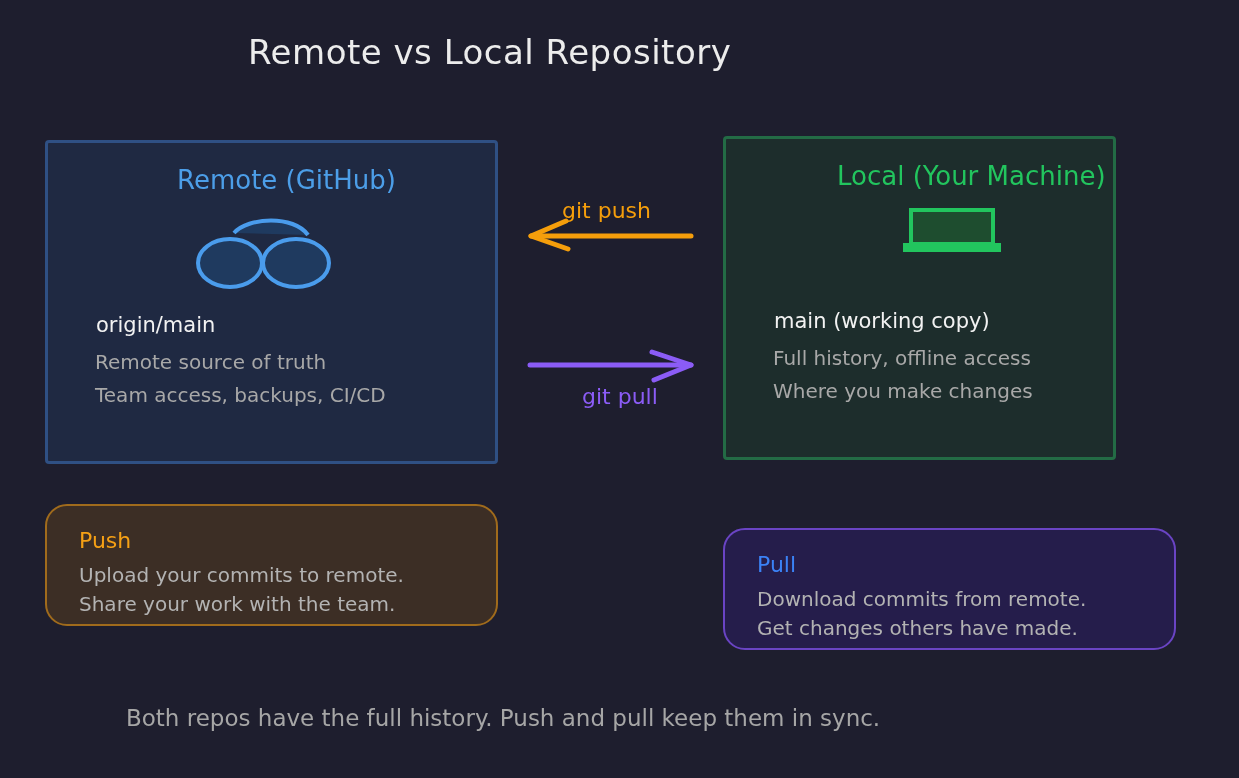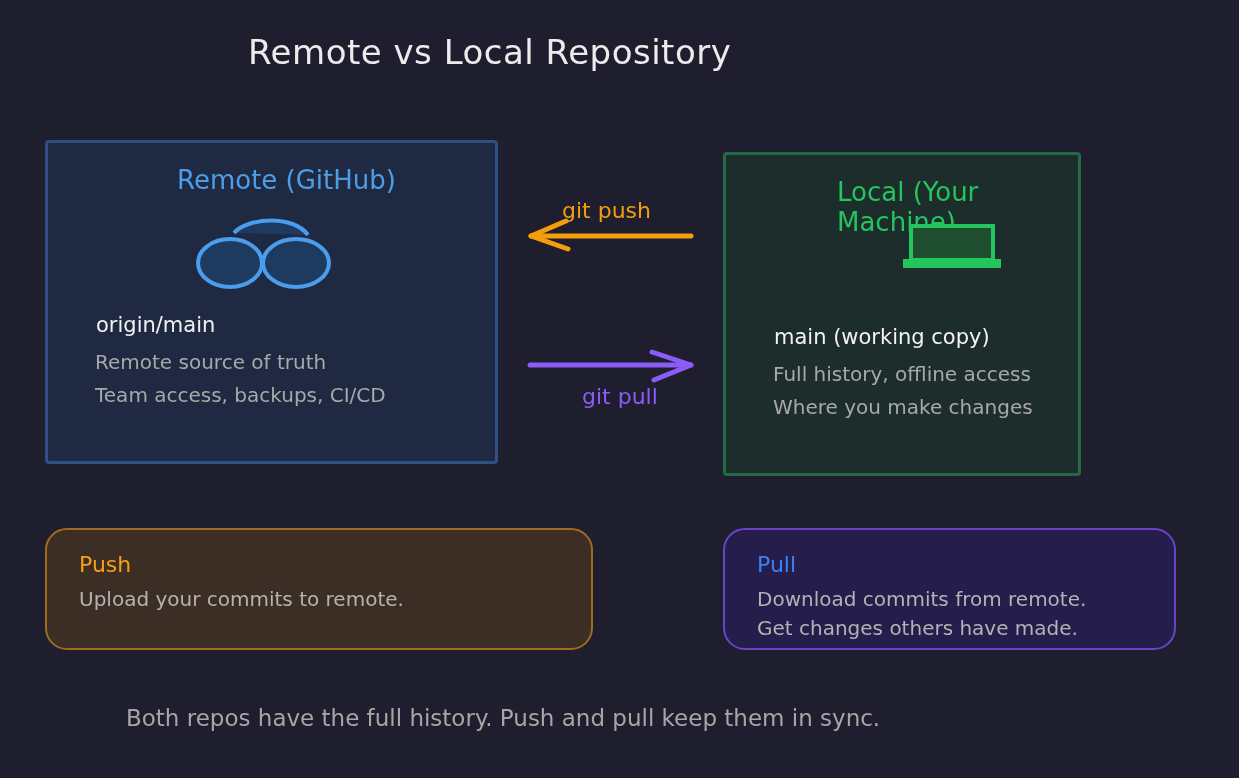--- a/index.html
+++ b/index.html
@@ -13,39 +13,39 @@
   .title {
     position: absolute; left: 248px; top: 32px;
     font-size: 34px; color: #ececec; letter-spacing: 0.5px;
     font-family: "DejaVu Sans", sans-serif;
   }
   .panel {
     position: absolute; box-sizing: border-box;
     border-radius: 4px; border-width: 3px; border-style: solid;
   }
   .panel.remote { left: 45px; top: 140px; width: 453px; height: 324px; background: #1f2942; border-color: #2f5084; }
-  .panel.local  { left: 723px; top: 152px; width: 358px; height: 324px; background: #1d2d2c; border-color: #236b45; }
+  .panel.local  { left: 723px; top: 136px; width: 393px; height: 324px; background: #1d2d2c; border-color: #236b45; }
   .panel-title { position: absolute; font-size: 26px; top: 22px; }
   .remote .panel-title { left: 129px; color: #4c9ee8; }
   .local .panel-title { left: 111px; color: #22c55e; }
   .branch { position: absolute; left: 48px; top: 170px; font-size: 21px; color: #f2f2f2; }
   .local .branch { left: 48px; }
   .desc { position: absolute; left: 47px; font-size: 20px; color: #a8a8a8; }
   .desc.l1 { top: 207px; }
   .desc.l2 { top: 240px; }
   .icon-svg { position: absolute; }
   .remote .icon-svg { left: 148px; top: 74px; }
   .local .icon-svg { left: 175px; top: 66px; }
 
   .card {
     position: absolute; box-sizing: border-box;
     border-radius: 22px; border-width: 2px; border-style: solid;
     height: 122px;
   }
-  .card.push { left: 45px; top: 528px; width: 548px; background: #3c2e25; border-color: #a06b1c; }
+  .card.push { left: 45px; top: 504px; width: 453px; background: #3c2e25; border-color: #a06b1c; }
   .card.pull { left: 723px; top: 528px; width: 453px; background: #251d4b; border-color: #6a44c4; }
   .card-title { position: absolute; left: 32px; top: 22px; font-size: 22px; }
   .push .card-title { color: #f5a015; }
   .pull .card-title { left: 32px; color: #3b82f6; }
   .card-line { position: absolute; left: 32px; font-size: 20px; color: #b3b3b3; }
   .card-line.l1 { top: 57px; }
   .card-line.l2 { top: 86px; }
 
   .arrow-label { position: absolute; font-size: 22px; }
   .push-label { left: 562px; top: 198px; color: #f59e0b; }
@@ -94,20 +94,21 @@
     <line x1="530" y1="365" x2="691" y2="365" stroke="#8b5cf6" stroke-width="5" stroke-linecap="round"></line>
     <polyline points="652,352 691,365 654,380" fill="none" stroke="#8b5cf6" stroke-width="5" stroke-linecap="round" stroke-linejoin="round"></polyline>
   </g>
 </svg>
 <div class="arrow-label push-label">git push</div>
 <div class="arrow-label pull-label">git pull</div>
 
 <div class="card push">
   <div class="card-title">Push</div>
   <div class="card-line l1">Upload your commits to remote.</div>
+  <div class="card-line l2">Share your work with the team.</div>
 </div>
 
 <div class="card pull">
   <div class="card-title">Pull</div>
   <div class="card-line l1">Download commits from remote.</div>
   <div class="card-line l2">Get changes others have made.</div>
 </div>
 
 <div class="footer">Both repos have the full history. Push and pull keep them in sync.</div>
 

